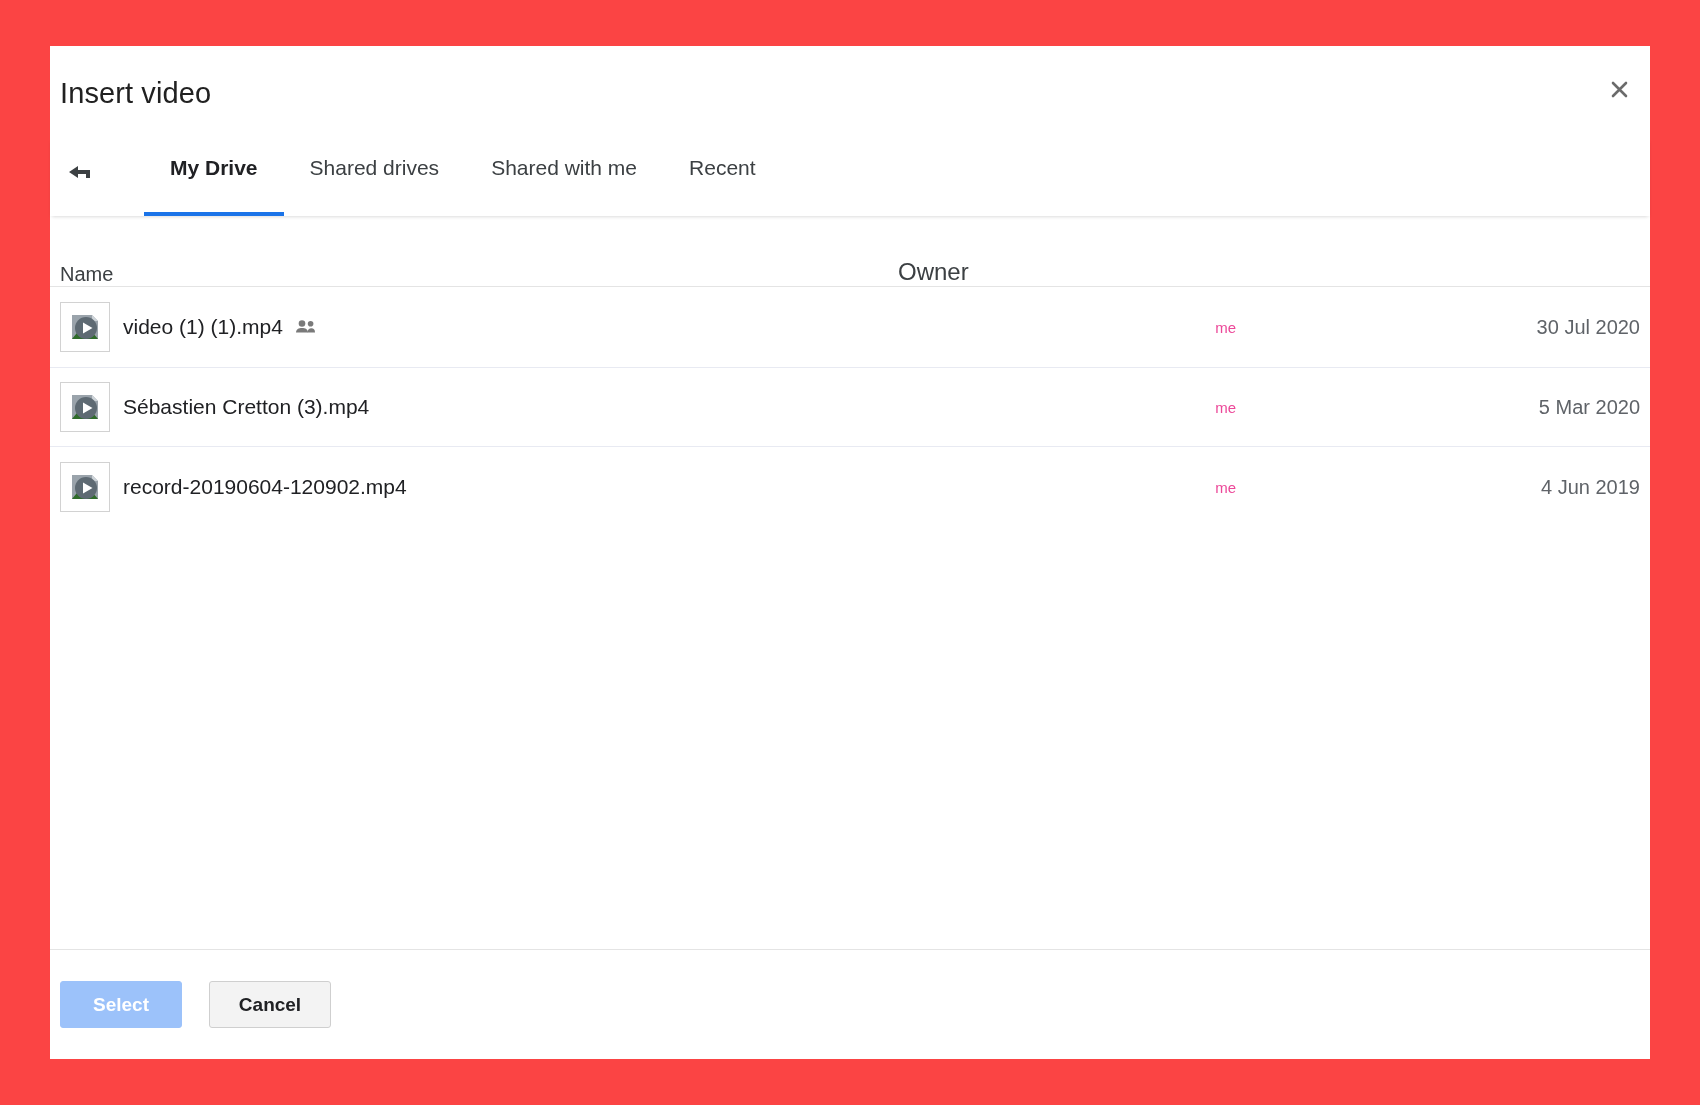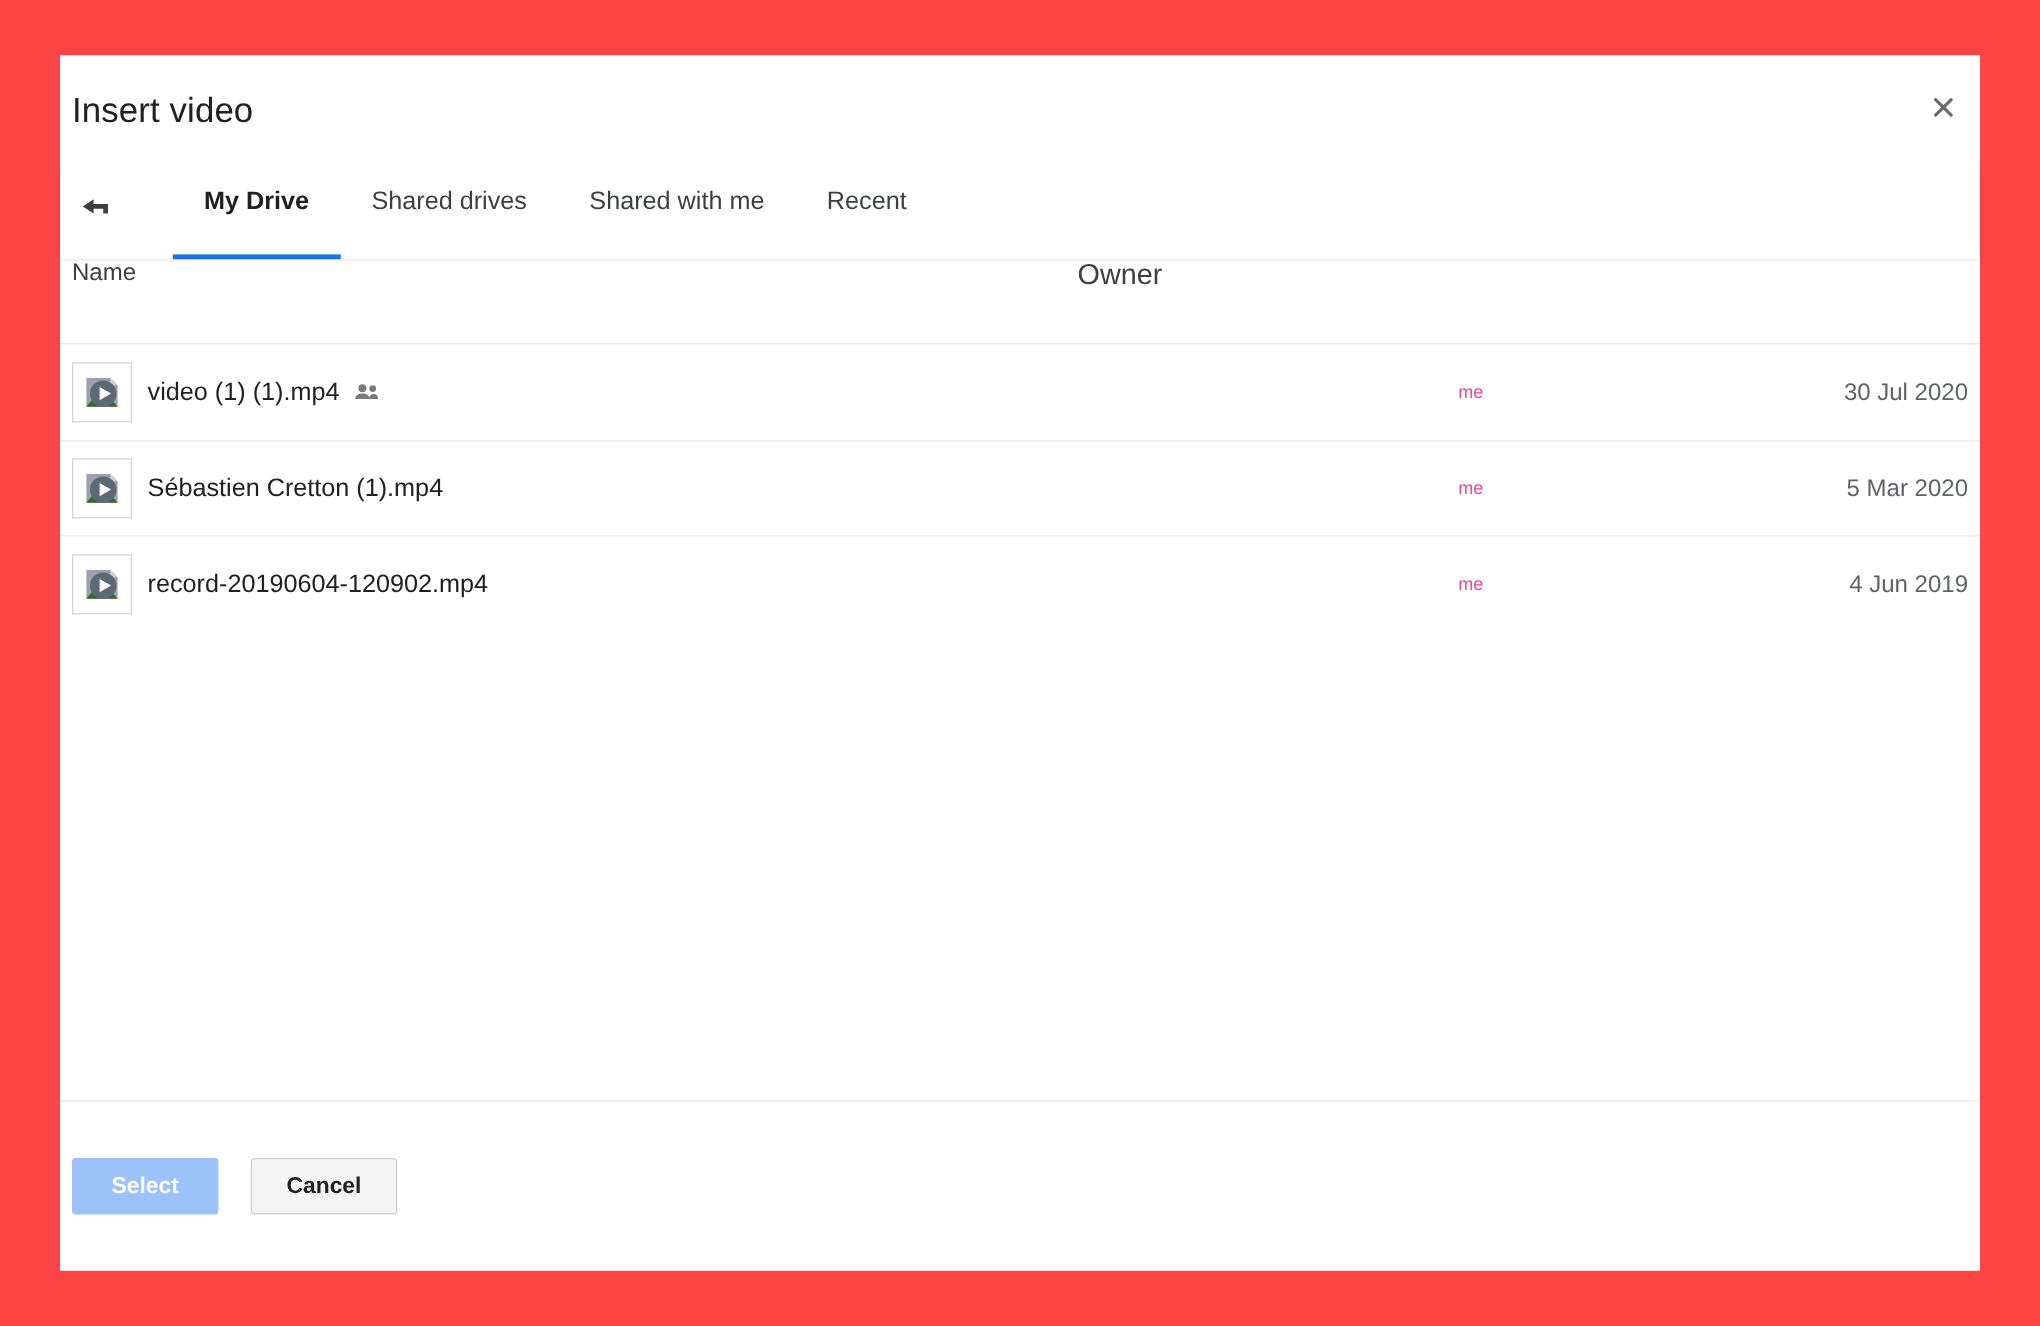--- a/index.html
+++ b/index.html
@@ -183,21 +183,21 @@
   .grid-icon i {
     background: #6f6f6f;
     display: block;
     width: 10px;
     height: 10px;
   }
 
   
   .list-header {
     display: flex;
-    align-items: flex-start;
+    align-items: flex-end;
     height: 71px;
     flex: 0 0 auto;
     border-bottom: 1px solid #e4e4e4;
     padding: 0 10px;
     box-sizing: border-box;
   }
   .col-name   { width: 838px; font-size: 20px; color: #3c4043; }
   .col-owner  { width: 338px; font-size: 24px; color: #3c4043; }
   .col-modified {
     flex: 1;
@@ -267,21 +267,21 @@
   }
   .row-modified {
     flex: 1;
     font-size: 20px;
     color: #5f6368;
   }
 
   
   .footer {
     flex: 0 0 auto;
-    height: 142px;
+    height: 110px;
     border-top: 1px solid #e4e4e4;
     display: flex;
     align-items: center;
     padding: 0 10px;
     box-sizing: border-box;
   }
   .btn {
     font-family: "Liberation Sans", sans-serif;
     font-size: 19px;
     font-weight: bold;
@@ -380,21 +380,21 @@
       <div class="row-name">
         <span class="thumb">
           <svg width="40" height="40" viewBox="0 0 40 40" aria-hidden="true">
             <path d="M7 8 H27 L33 14 V32 H7 Z" fill="#9aa3ab"></path>
             <path d="M27 8 L33 14 H27 Z" fill="#cdd3d8"></path>
             <path d="M7 32 L16 21 L23 29 L27 25 L33 32 Z" fill="#2f6b2a"></path>
             <circle cx="21" cy="21" r="11" fill="#5e6a73"></circle>
             <path d="M18 15.5 L27.5 21 L18 26.5 Z" fill="#ffffff"></path>
           </svg>
         </span>
-        <span class="file-name">Sébastien Cretton (1).mp4</span>
+        <span class="file-name">Sébastien Cretton (3).mp4</span>
       </div>
       <div class="row-owner">me</div>
       <div class="row-modified">5 Mar 2020</div>
     </div>
 
     <div class="file-row">
       <div class="row-name">
         <span class="thumb">
           <svg width="40" height="40" viewBox="0 0 40 40" aria-hidden="true">
             <path d="M7 8 H27 L33 14 V32 H7 Z" fill="#9aa3ab"></path>

